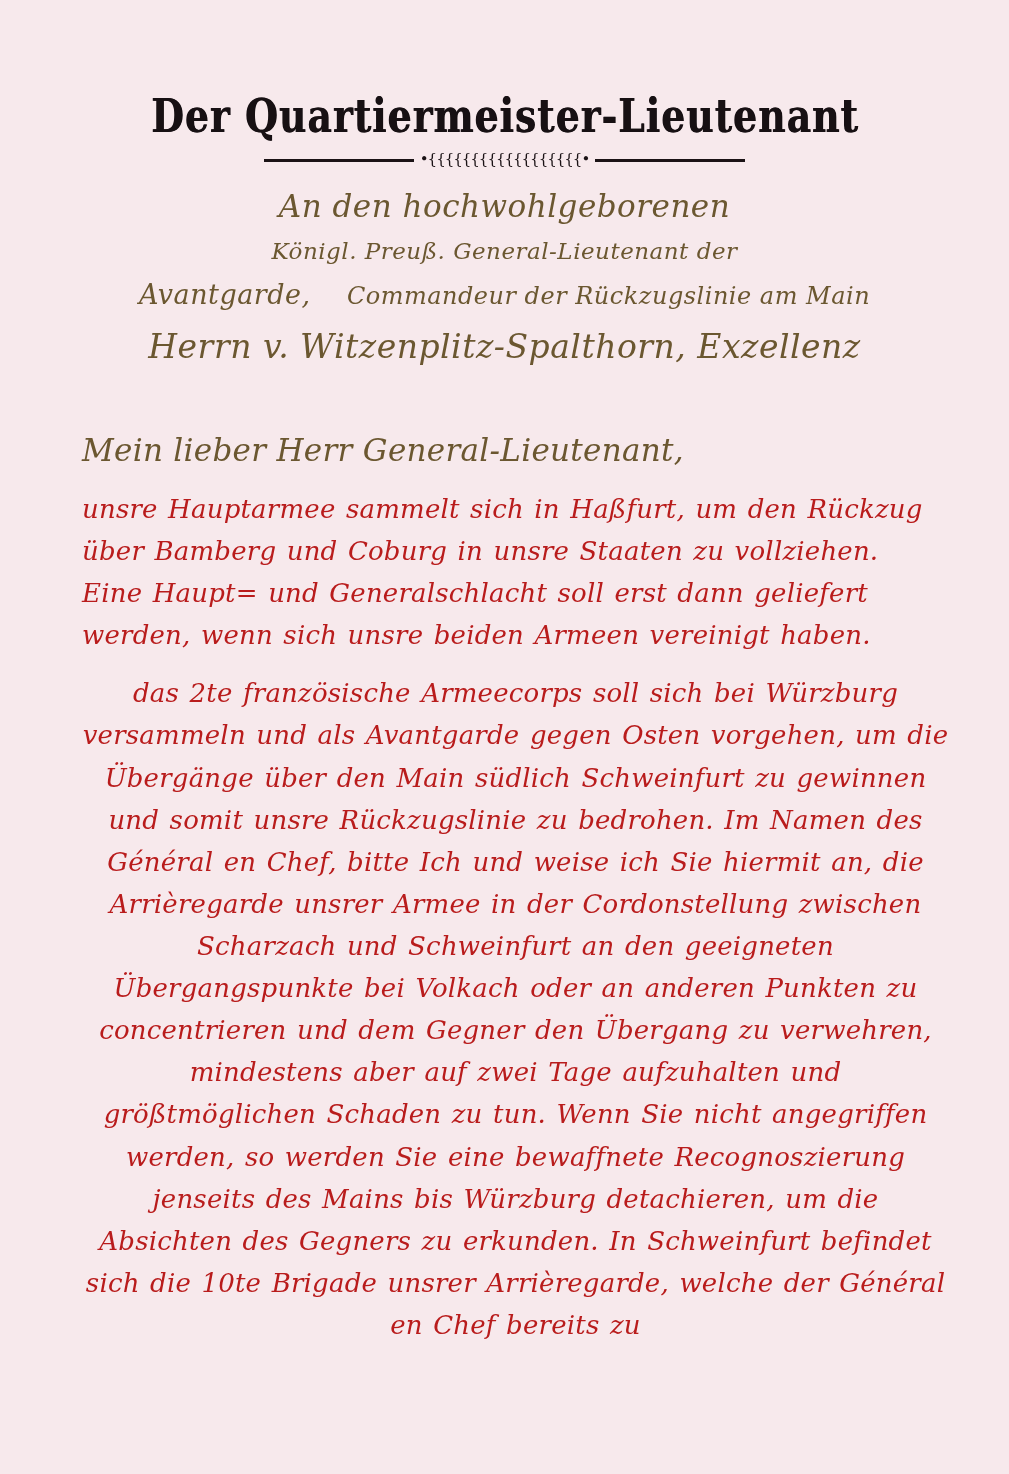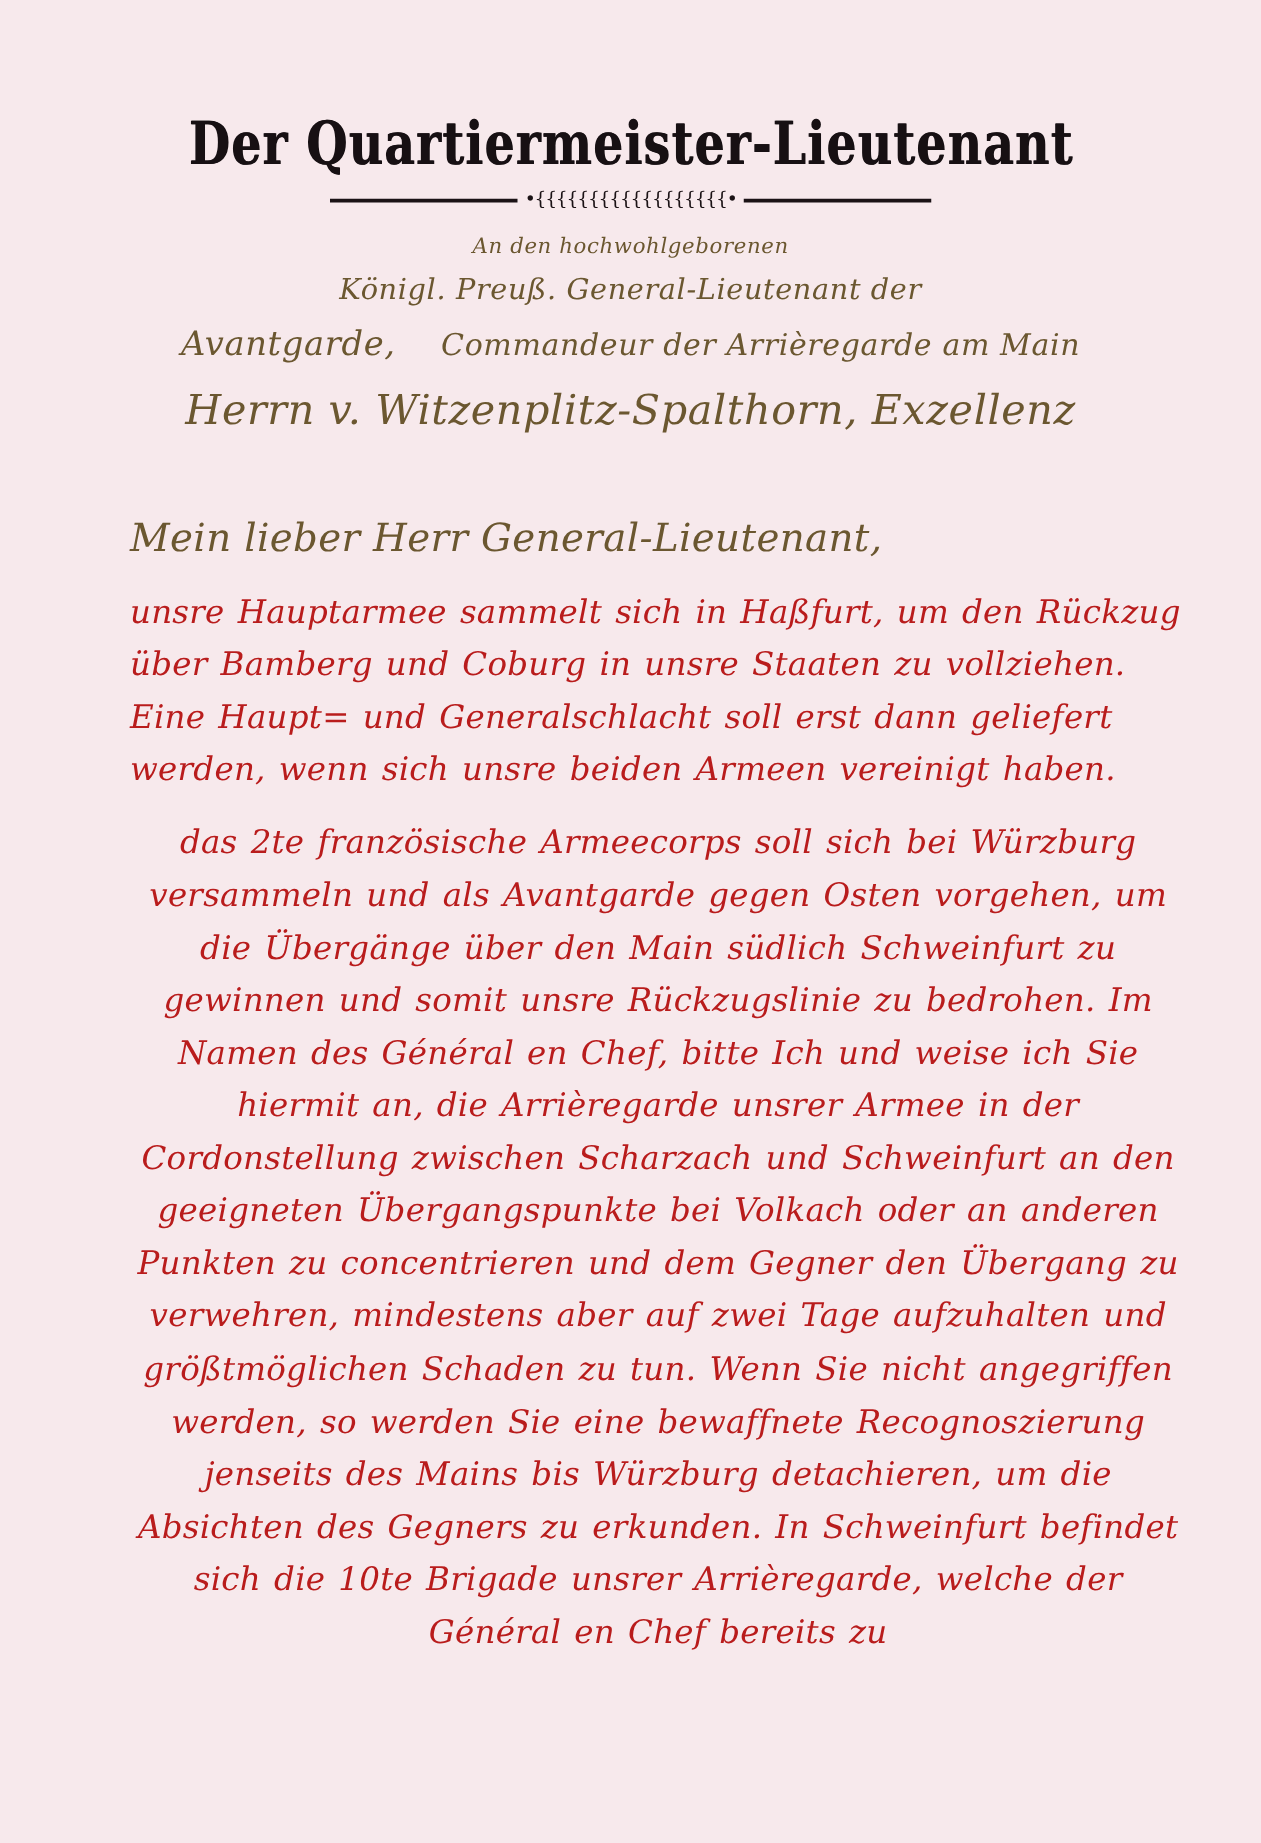--- a/index.html
+++ b/index.html
@@ -61,21 +61,21 @@
     color: #6d5a30;
     margin-top: 18px;
   }
   .addr-line {
     font-family: "DejaVu Serif", serif;
     font-style: italic;
     color: #6b5730;
     line-height: 1.35;
   }
   .addr-small {
-    font-size: 17px;
+    font-size: 31px;
     letter-spacing: 0.5px;
   }
   .addr-big {
     font-size: 23px;
     letter-spacing: 0.5px;
     margin-top: 8px;
   }
   .addr-mid {
     font-size: 27px;
     letter-spacing: 0.5px;
@@ -84,21 +84,21 @@
   .addr-mid .small {
     font-size: 24px;
   }
   .addr-name {
     font-size: 33px;
     letter-spacing: 0.5px;
     margin-top: 12px;
   }
   .body-text {
     margin: 16px auto;
-    padding-left: 104px;
+    padding-left: 82px;
     padding-right: 60px;
     color: #6b5730;
   }
   .salutation {
     font-family: "DejaVu Serif", serif;
     font-style: italic;
     font-size: 31px;
     color: #6b5730;
     margin-top: 62px;
     letter-spacing: 0.3px;
@@ -131,21 +131,21 @@
       <div class="rule-line"></div>
     </div>
   </div>
 
   <div class="address">
     <div class="addr-line addr-small">An den hochwohlgeborenen</div>
     <div class="addr-line addr-big">Königl. Preuß. General-Lieutenant der</div>
     <div class="addr-line addr-mid">
       <span>Avantgarde,</span>
       &nbsp;&nbsp;
-      <span class="small">Commandeur der Arrièregarde am Main</span>
+      <span class="small">Commandeur der Rückzugslinie am Main</span>
     </div>
     <div class="addr-line addr-name">Herrn v. Witzenplitz-Spalthorn, Exzellenz</div>
   </div>
 
   <div class="body-text">
     <div class="salutation">Mein lieber Herr General-Lieutenant,</div>
     <div class="para">unsre Hauptarmee sammelt sich in Haßfurt, um den Rückzug über Bamberg und Coburg in unsre Staaten zu vollziehen. Eine Haupt= und Generalschlacht soll erst dann geliefert werden, wenn sich unsre beiden Armeen vereinigt haben.</div>
     <div class="para tight">das 2te französische Armeecorps soll sich bei Würzburg versammeln und als Avantgarde gegen Osten vorgehen, um die Übergänge über den Main südlich Schweinfurt zu gewinnen und somit unsre Rückzugslinie zu bedrohen. Im Namen des Général en Chef, bitte Ich und weise ich Sie hiermit an, die Arrièregarde unsrer Armee in der Cordonstellung zwischen Scharzach und Schweinfurt an den geeigneten Übergangspunkte bei Volkach oder an anderen Punkten zu concentrieren und dem Gegner den Übergang zu verwehren, mindestens aber auf zwei Tage aufzuhalten und größtmöglichen Schaden zu tun. Wenn Sie nicht angegriffen werden, so werden Sie eine bewaffnete Recognoszierung jenseits des Mains bis Würzburg detachieren, um die Absichten des Gegners zu erkunden. In Schweinfurt befindet sich die 10te Brigade unsrer Arrièregarde, welche der Général en Chef bereits zu</div>
   </div>
 

